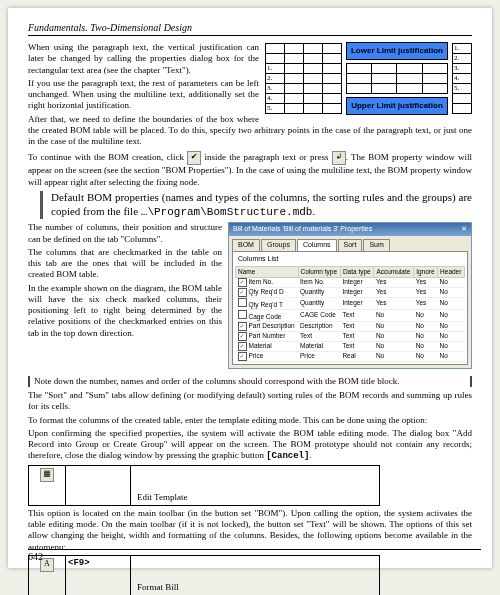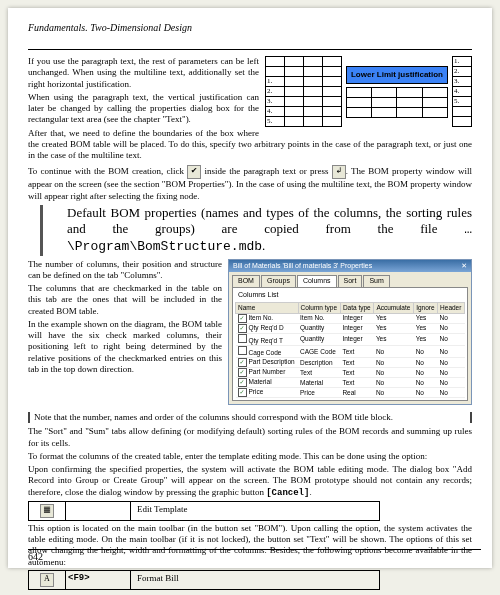--- a/index.html
+++ b/index.html
@@ -19,21 +19,21 @@
   padding: 14px 20px 8px 20px;
   box-shadow: 0 0 4px rgba(0,0,0,0.3);
   height: 560px;
   box-sizing: border-box;
   position: relative;
 }
 .header-title {
   font-style: italic;
   font-size: 10px;
   border-bottom: 1.5px solid #000;
-  padding-bottom: 16px;
+  padding-bottom: 2px;
   margin-bottom: 6px;
 }
 .body-text {
   font-size: 9px;
   text-align: justify;
   line-height: 1.25;
 }
 .para {
   margin: 2px 0;
 }
@@ -77,23 +77,23 @@
   height: 12px;
   vertical-align: middle;
   border: 1px solid #888;
   background: #e8e8d8;
   font-size: 8px;
   text-align: center;
   line-height: 10px;
 }
 .note-bar {
   border-left: 3px solid #555;
-  padding-left: 24px;
+  padding-left: 8px;
   margin: 3px 0 3px 12px;
-  font-size: 13px;
+  font-size: 11px;
 }
 .mono {
   font-family: "Courier New", monospace;
 }
 .dialog-img {
   float: right;
   width: 242px;
   margin-left: 6px;
   margin-bottom: 4px;
   border: 1px solid #7a95b8;
@@ -189,20 +189,21 @@
   width: 60px;
   border-right: 1px solid #000;
   text-align: left;
   padding: 2px;
   font-family: "Courier New", monospace;
   font-weight: bold;
 }
 .opt-cell-txt {
   padding: 2px 6px;
   flex: 1;
+  margin-top: 24px;
 }
 .footer {
   position: absolute;
   bottom: 6px;
   left: 20px;
   right: 11px;
   border-top: 1.5px solid #000;
   font-size: 10px;
   padding-top: 1px;
 }
@@ -282,20 +283,21 @@
                   <td></td>
                 </tr>
             <tr>
                   <td></td>
                   <td></td>
                   <td></td>
                   <td></td>
                 </tr>
           </tbody>
             </table>
+          <div class="just-label">Upper Limit justification</div>
         </div>
         <table class="just-table">
           <tbody>
               <tr>
                 <td>1.</td>
               </tr>
           <tr>
                 <td>2.</td>
               </tr>
           <tr>
@@ -311,22 +313,22 @@
                 <td></td>
               </tr>
           <tr>
                 <td></td>
               </tr>
         </tbody>
           </table>
       </div>
     </div>
 
+    <div class="para">When using the paragraph text, the vertical justification can later be changed by calling the properties dialog box for the rectangular text area (see the chapter "Text").</div>
     <div class="para">If you use the paragraph text, the rest of parameters can be left unchanged. When using the multiline text, additionally set the right horizontal justification.</div>
-    <div class="para">When using the paragraph text, the vertical justification can later be changed by calling the properties dialog box for the rectangular text area (see the chapter "Text").</div>
     <div class="para">After that, we need to define the boundaries of the box where the created BOM table will be placed. To do this, specify two arbitrary points in the case of the paragraph text, or just one in the case of the multiline text.</div>
 
     <div class="clear"></div>
 
     <div class="para">
       <span>To continue with the BOM creation, click </span><span class="icon-inline">✔</span><span> inside the paragraph text or press </span><span class="icon-inline">↲</span><span>. The BOM property window will appear on the screen (see the section "BOM Properties"). In the case of using the multiline text, the BOM property window will appear right after selecting the fixing node.</span>
     </div>
 
     <div class="note-bar">
       <span>Default BOM properties (names and types of the columns, the sorting rules and the groups) are copied from the file </span><span class="mono">…\Program\BomStructure.mdb</span><span>.</span>
@@ -426,21 +428,21 @@
         </table>
       </div>
     </div>
 
     <div class="para">The number of columns, their position and structure can be defined on the tab "Columns".</div>
     <div class="para">The columns that are checkmarked in the table on this tab are the ones that will be included in the created BOM table.</div>
     <div class="para">In the example shown on the diagram, the BOM table will have the six check marked columns, their positioning left to right being determined by the relative positions of the checkmarked entries on this tab in the top down direction.</div>
 
     <div class="clear"></div>
 
-    <div class="note-inline">Note that the number, names and order of the columns should correspond with the BOM title block.</div>
+    <div class="note-inline">Note down the number, names and order of the columns should correspond with the BOM title block.</div>
 
     <div class="para">The "Sort" and "Sum" tabs allow defining (or modifying default) sorting rules of the BOM records and summing up rules for its cells.</div>
     <div class="para">To format the columns of the created table, enter the template editing mode. This can be done using the option:</div>
     <div class="para">
       <span>Upon confirming the specified properties, the system will activate the BOM table editing mode. The dialog box "Add Record into Group or Create Group" will appear on the screen. The BOM prototype should not contain any records; therefore, close the dialog window by pressing the graphic button </span><span class="mono bold">[Cancel]</span><span>.</span>
     </div>
 
     <div class="opt-row">
       <div class="opt-cell-icon"><span class="icon-inline">▦</span></div>
       <div class="opt-cell-key"></div>

